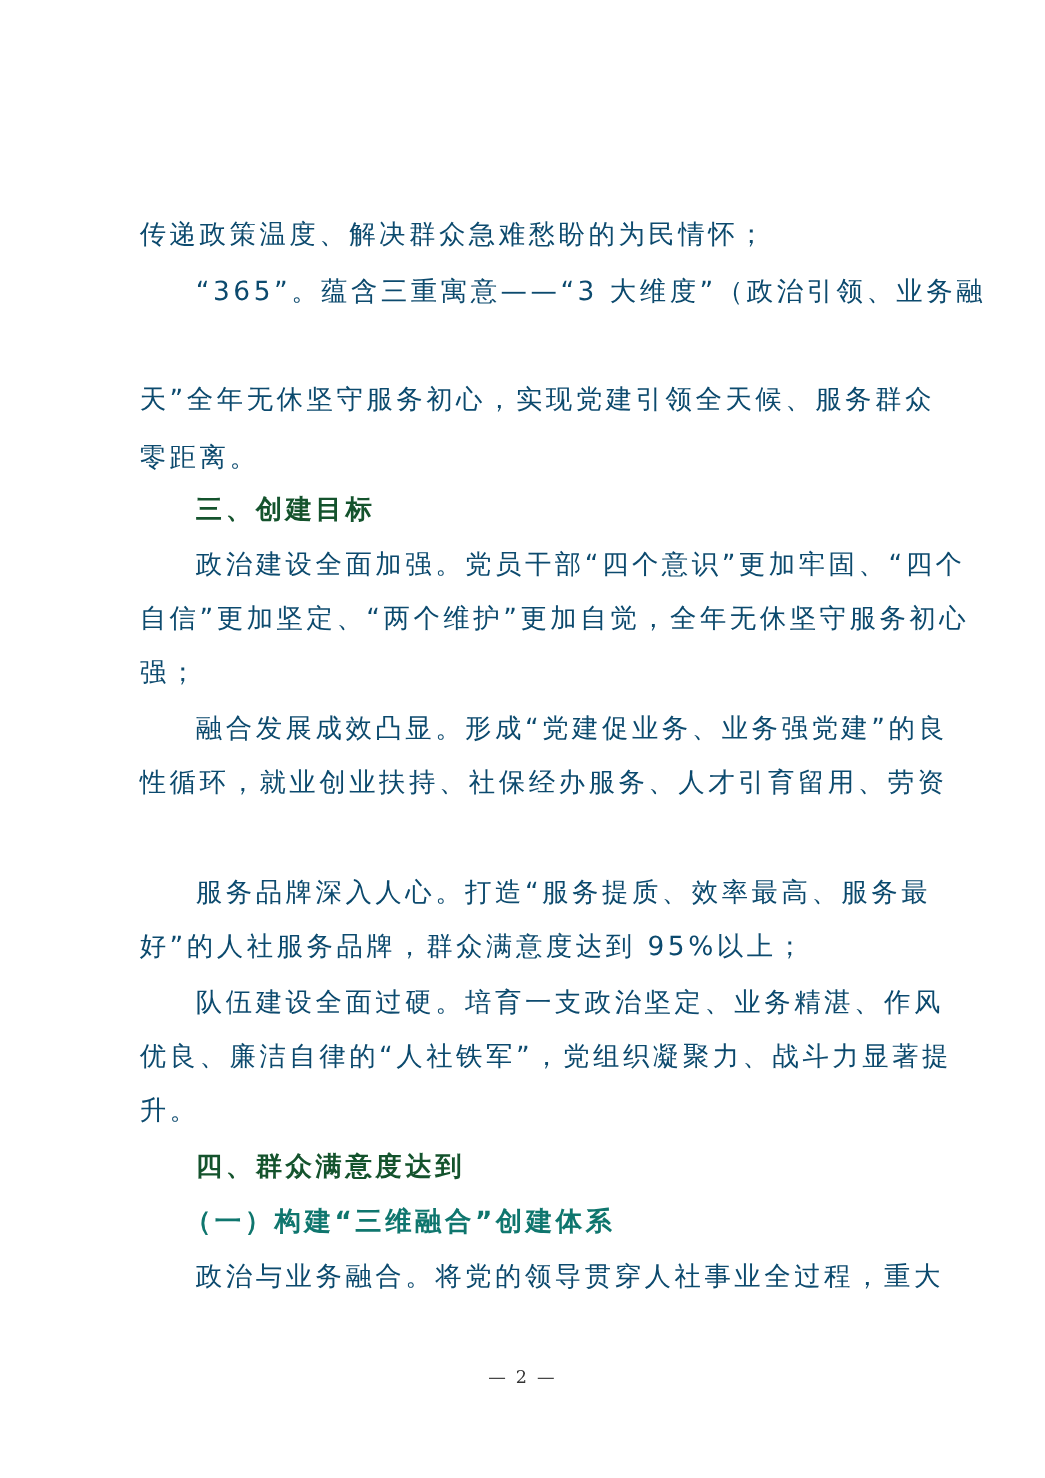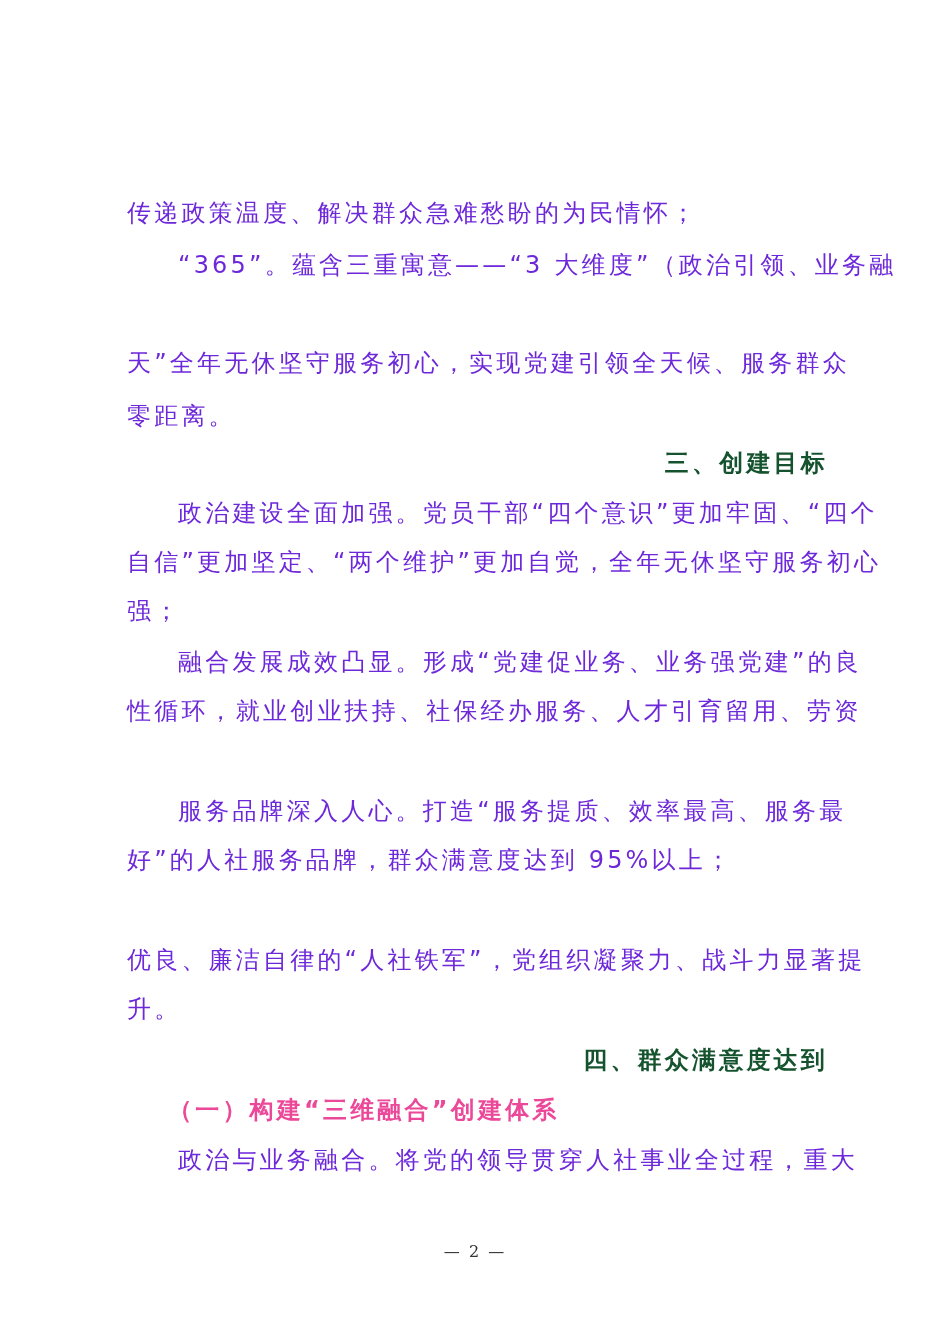--- a/index.html
+++ b/index.html
@@ -6,27 +6,27 @@
     body { width: 950px; height: 1344px; position: relative; overflow: hidden; }
     .page { position: absolute; left: 0; top: 0; width: 950px; height: 1344px; background: #ffffff; }
     .line {
       position: absolute;
       left: 127px;
       width: 700px;
       height: 40px;
       font-family: "DejaVu Sans", "Liberation Sans", sans-serif;
       font-size: 24px;
       line-height: 40px;
-      color: #6d28d9;
+      color: #0c4a6e;
       white-space: nowrap;
       letter-spacing: 3.2px;
     }
-    .indent { left: 178px; width: 650px; text-align: right; }
+    .indent { left: 178px; width: 650px; }
     .heading { font-weight: bold; color: #14532d; }
-    .subheading { left: 168px; font-weight: bold; color: #ec4899; }
+    .subheading { left: 168px; font-weight: bold; color: #0f766e; }
     .page-number {
       position: absolute;
       left: 0; width: 950px;
       top: 1242px;
       text-align: center;
       font-family: "DejaVu Serif", "Liberation Serif", serif;
       font-size: 16px;
       color: #333333;
       letter-spacing: 2px;
     }
@@ -45,20 +45,21 @@
   <div class="line indent" style="top:493px">政治建设全面加强。党员干部“四个意识”更加牢固、“四个</div>
   <div class="line" style="top:542px">自信”更加坚定、“两个维护”更加自觉，全年无休坚守服务初心</div>
   <div class="line" style="top:591px">强；</div>
 
   <div class="line indent" style="top:642px">融合发展成效凸显。形成“党建促业务、业务强党建”的良</div>
   <div class="line" style="top:691px">性循环，就业创业扶持、社保经办服务、人才引育留用、劳资</div>
 
   <div class="line indent" style="top:791px">服务品牌深入人心。打造“服务提质、效率最高、服务最</div>
   <div class="line" style="top:840px">好”的人社服务品牌，群众满意度达到 95%以上；</div>
 
+  <div class="line indent" style="top:891px">队伍建设全面过硬。培育一支政治坚定、业务精湛、作风</div>
   <div class="line" style="top:940px">优良、廉洁自律的“人社铁军”，党组织凝聚力、战斗力显著提</div>
   <div class="line" style="top:989px">升。</div>
 
   <div class="line indent heading" style="top:1040px">四、群众满意度达到</div>
   <div class="line subheading" style="top:1090px">（一）构建“三维融合”创建体系</div>
 
   <div class="line indent" style="top:1140px">政治与业务融合。将党的领导贯穿人社事业全过程，重大</div>
 
   <div class="page-number">— 2 —</div>
 </div>

